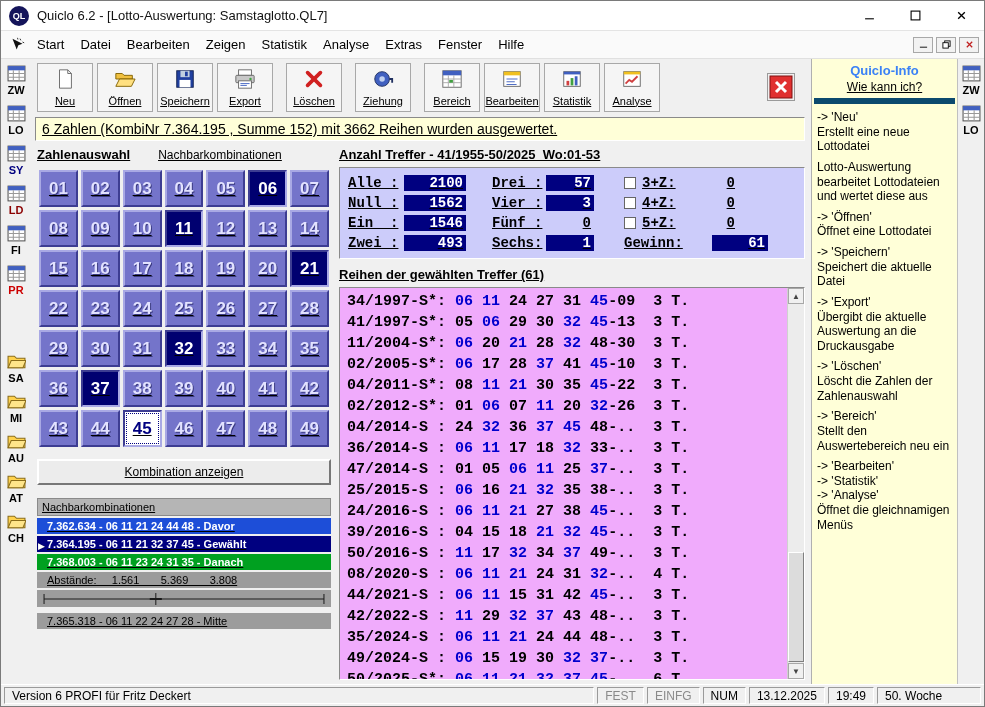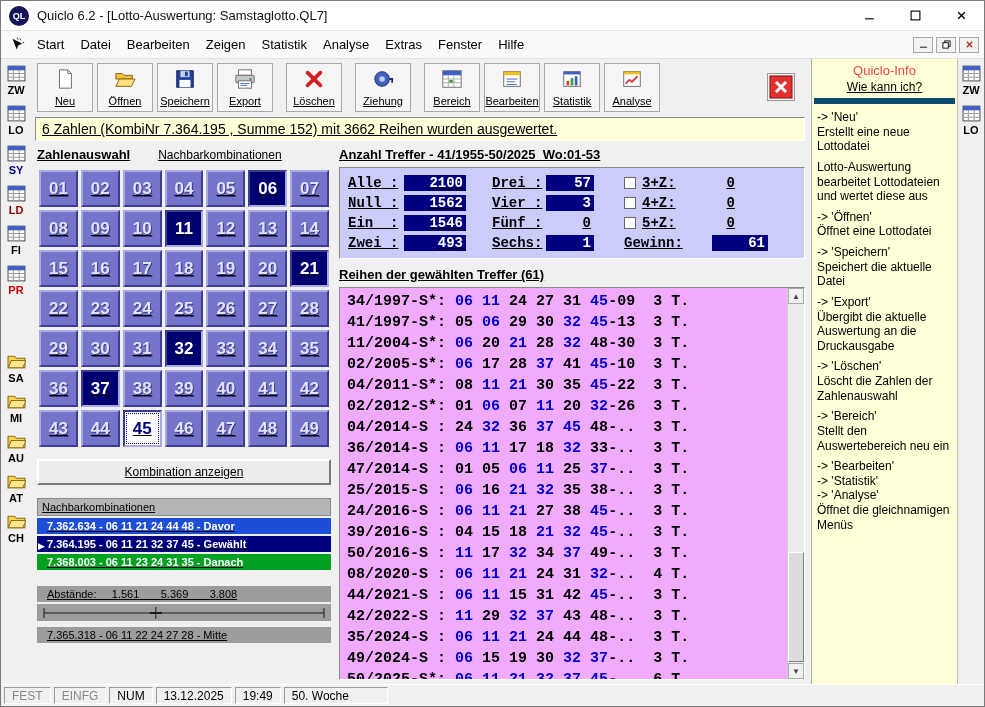--- a/index.html
+++ b/index.html
@@ -58,21 +58,21 @@
   .numgrid{display:grid;grid-template-columns:repeat(7,1fr);gap:3px;padding:2px;margin-top:2px;}
   .cell{height:37px;display:flex;align-items:center;justify-content:center;font-size:17px;font-weight:bold;background:#7474ca;color:#e2e2ff;border:2px solid;border-color:#a9a9e4 #3d3d92 #3d3d92 #a9a9e4;text-shadow:1px 1px 0 #3a3a80;}
   .cell.sel{background:#000070;color:#fff;border-color:#3d3d92 #a9a9e4 #a9a9e4 #3d3d92;text-shadow:none;}
   .cell.foc{background:#fff;color:#000080;border-color:#3d3d92 #a9a9e4 #a9a9e4 #3d3d92;text-shadow:none;outline:1px dotted #000080;outline-offset:-4px;}
 
   .combo-btn{margin-top:10px;height:26px;background:#ececec;border:2px solid;border-color:#fff #777 #777 #fff;font-size:12px;font-family:inherit;color:#000;}
 
   .nb-panel{margin-top:13px;font-size:11px;position:relative;}
   .nb-title{background:#b5b5b5;border:1px solid #8a8a8a;padding:2px 4px;color:#000;}
   .nb-row{margin-top:2px;padding:2px 4px 2px 10px;color:#fff;font-weight:bold;}
-  .nb-gray{margin-top:16px;padding:2px 4px 2px 10px;background:#9c9c9c;color:#000;white-space:pre;}
+  .nb-gray{margin-top:2px;padding:2px 4px 2px 10px;background:#9c9c9c;color:#000;white-space:pre;}
   .nb-gauge{margin-top:2px;background:#9c9c9c;height:17px;}
   .nb-gray.mitte{margin-top:6px;}
   .nb-arrow{position:absolute;left:1px;top:43px;font-size:9px;color:#fff;text-shadow:0 0 1px #000;}
 
   .sec-title{font-size:13px;font-weight:bold;height:18px;white-space:pre;color:#000;}
   .hit-table{margin-top:2px;background:#ccccfa;border:1px solid;border-color:#8a8a8a #fff #fff #8a8a8a;padding:5px 8px;font-family:"Liberation Mono",monospace;font-size:14px;font-weight:bold;}
   .hit-row{display:flex;align-items:center;height:20px;white-space:pre;}
   .hit-label{display:inline-block;}
   .hit-val{display:inline-block;text-align:right;padding:0 3px;color:#000;}
   .hit-val.hl{color:#fff;}
@@ -84,21 +84,21 @@
   .list-title{margin-top:8px;}
   .listbox{flex:1;margin-top:2px;background:#f0abfc;border:1px solid;border-color:#8a8a8a #fff #fff #8a8a8a;position:relative;overflow:hidden;}
   .list-rows{position:absolute;top:1px;left:1px;right:18px;bottom:1px;font-family:"Liberation Mono",monospace;font-size:15px;font-weight:bold;line-height:21px;white-space:pre;padding:2px 0 0 6px;color:#000;}
   .scrollbar{position:absolute;top:0;right:0;bottom:0;width:17px;background:#ececec;border-left:1px solid #d0d0d0;}
   .sb-btn{position:absolute;left:0;width:100%;height:16px;background:#f0f0f0;border:1px solid #a8a8a8;display:flex;align-items:center;justify-content:center;font-size:8px;color:#444;}
   .sb-btn.up{top:0;} .sb-btn.down{bottom:0;}
   .sb-thumb{position:absolute;left:0;width:100%;bottom:17px;height:110px;background:#dcdcdc;border:1px solid;border-color:#fff #808080 #808080 #fff;}
 
   
   .helppanel{width:146px;flex:none;background:#ffffd8;border-left:1px solid #b0b0b0;display:flex;flex-direction:column;overflow:hidden;}
-  .help-title{text-align:center;font-weight:normal;font-size:13px;padding:4px 0 2px;color:#ef4444;}
+  .help-title{text-align:center;font-weight:bold;font-size:13px;padding:4px 0 2px;color:#3b82f6;}
   .help-link{text-align:center;font-size:12px;text-decoration:underline;padding-bottom:4px;border-bottom:6px solid #0c4a6e;margin:0 2px 3px;color:#000;}
   .help-block{font-size:12px;padding:3px 5px;white-space:pre-wrap;line-height:1.22;color:#000;}
 
   
   .statusbar{flex:0 0 22px;display:flex;align-items:stretch;gap:3px;padding:2px 3px;background:#f0f0f0;border-top:1px solid #fff;}
   .sb-panel{border:1px solid;border-color:#9a9a9a #fff #fff #9a9a9a;font-size:12px;display:flex;align-items:center;padding:0 7px;color:#000;white-space:nowrap;}
   .sb-panel.grow{flex:1;}
   .sb-panel.dim{color:#8a8a8a;}
   .sb-panel.wide{min-width:104px;}
 </style>
@@ -520,20 +520,21 @@
               <path d="M1 9h16M1 12.5h16M6 6v10M11.5 6v10" stroke="#999"></path>
             </svg>
           </span>
           <span class="strip-label" style="color: rgb(0, 0, 0);">LO</span>
         </div>
       </div>
 
   </div>
 
   <div class="statusbar">
+      <div class="sb-panel grow">Version 6 PROFI für Fritz Deckert</div>
       <div class="sb-panel dim">FEST</div>
       <div class="sb-panel dim">EINFG</div>
       <div class="sb-panel">NUM</div>
       <div class="sb-panel">13.12.2025</div>
       <div class="sb-panel">19:49</div>
       <div class="sb-panel wide">50. Woche</div>
     </div>
 
 </div>
 

